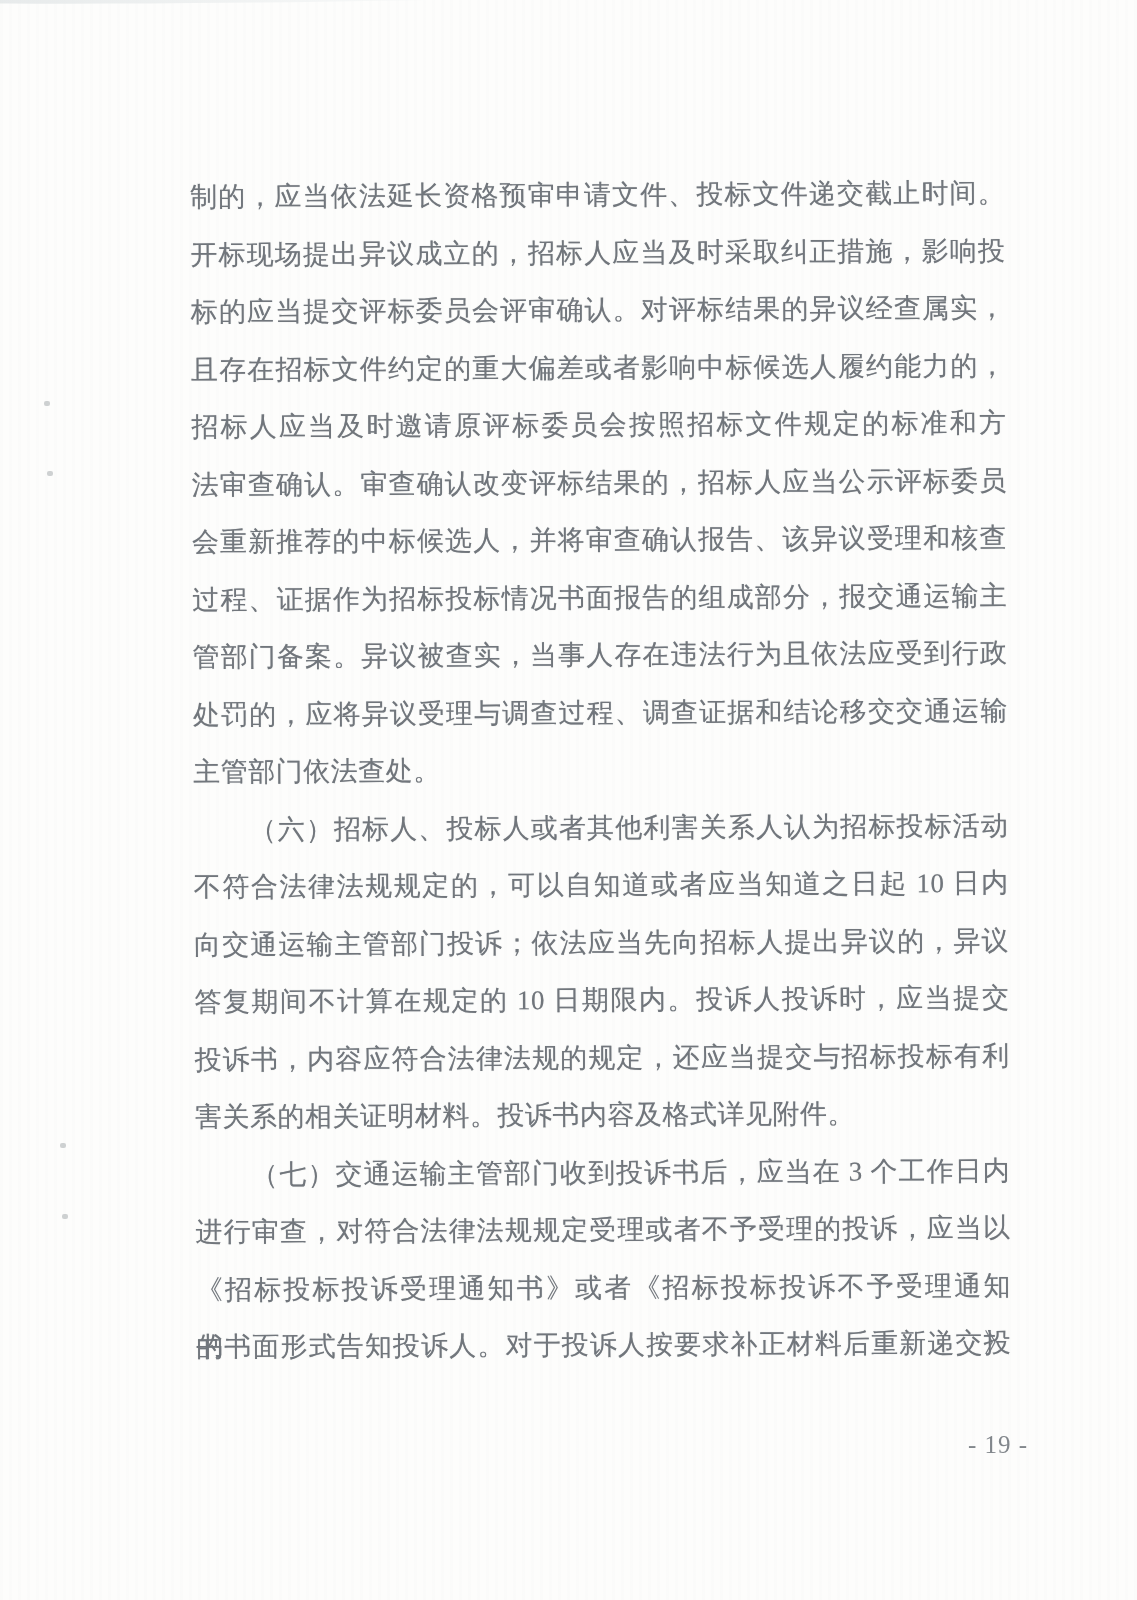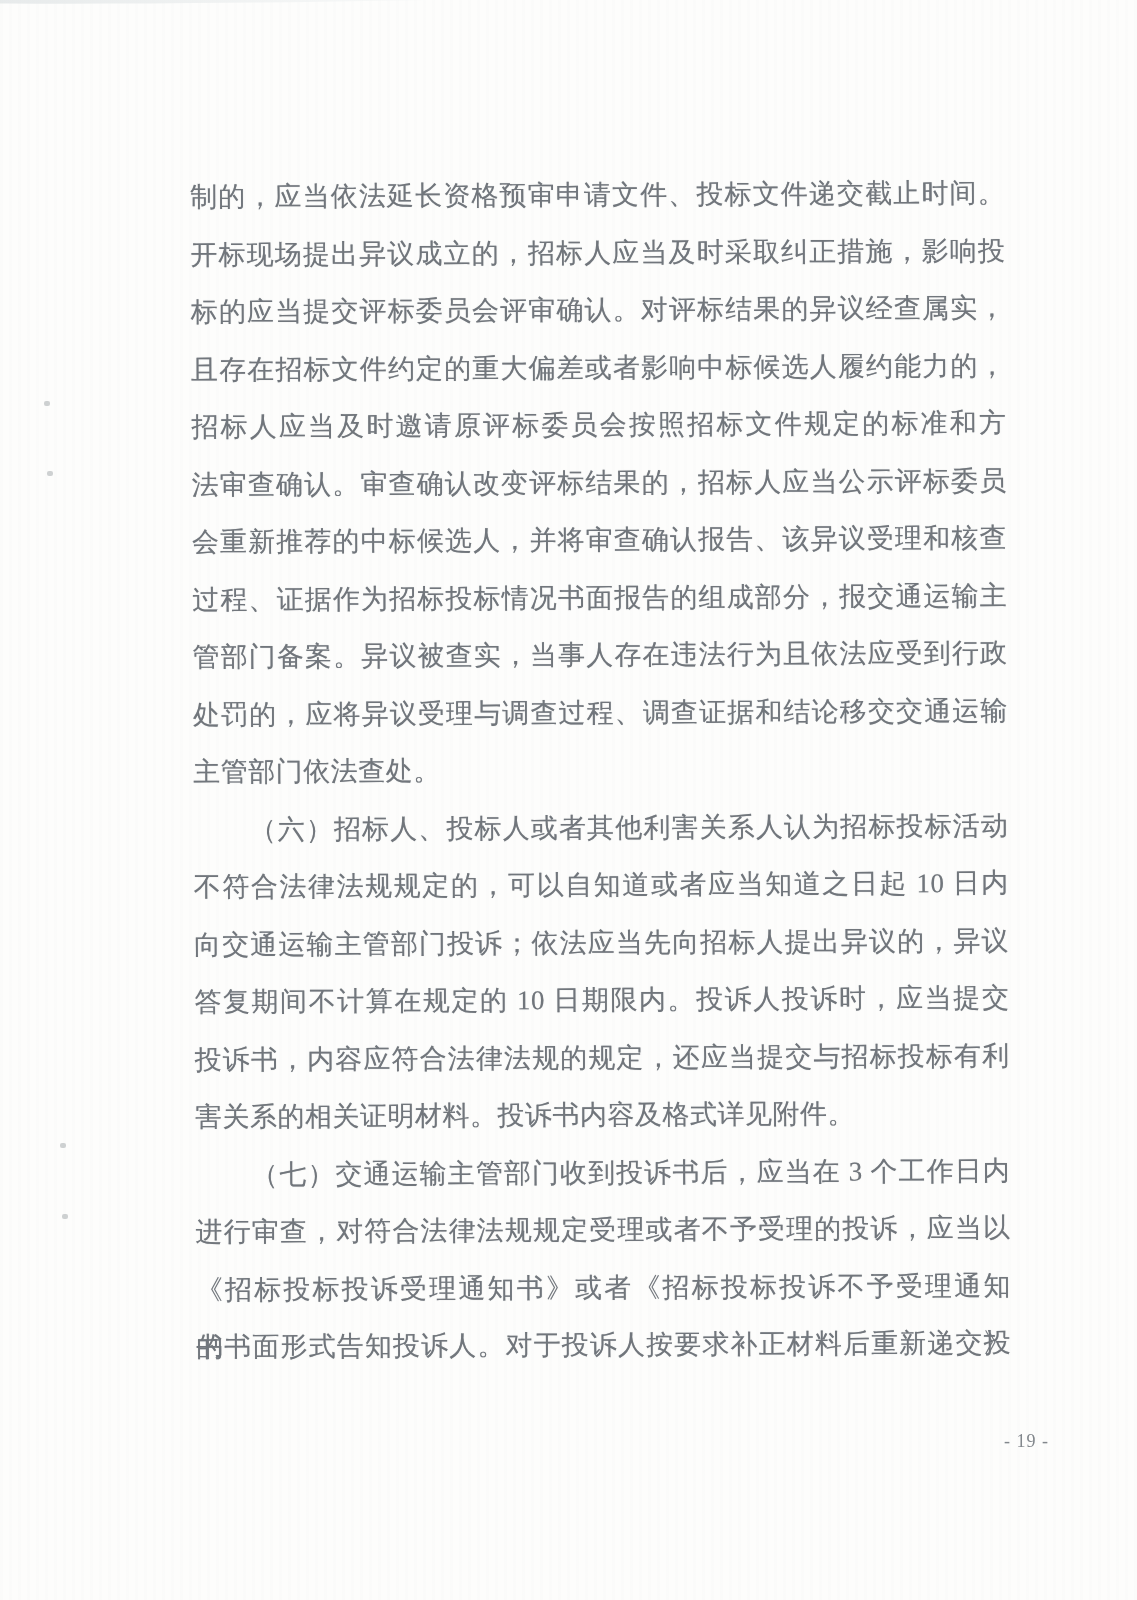--- a/index.html
+++ b/index.html
@@ -76,25 +76,24 @@
     text-align-last: justify;
     text-justify: inter-character;
   }
   .line.indent {
     text-indent: 56px;
   }
   .footer {
     position: absolute;
     left: 968px;
     top: 1431px;
-    font-size: 18px;
+    font-size: 25px;
     letter-spacing: 1px;
     color: #82878c;
     font-family: "Liberation Serif", serif;
-    margin-left: 36px;
   }
 </style>
 </head>
 <body>
 
 <div class="page">
   <div class="scan-bands"></div>
   <div class="edge-artifact"></div>
   <div class="speck s1"></div>
   <div class="speck s2"></div>

